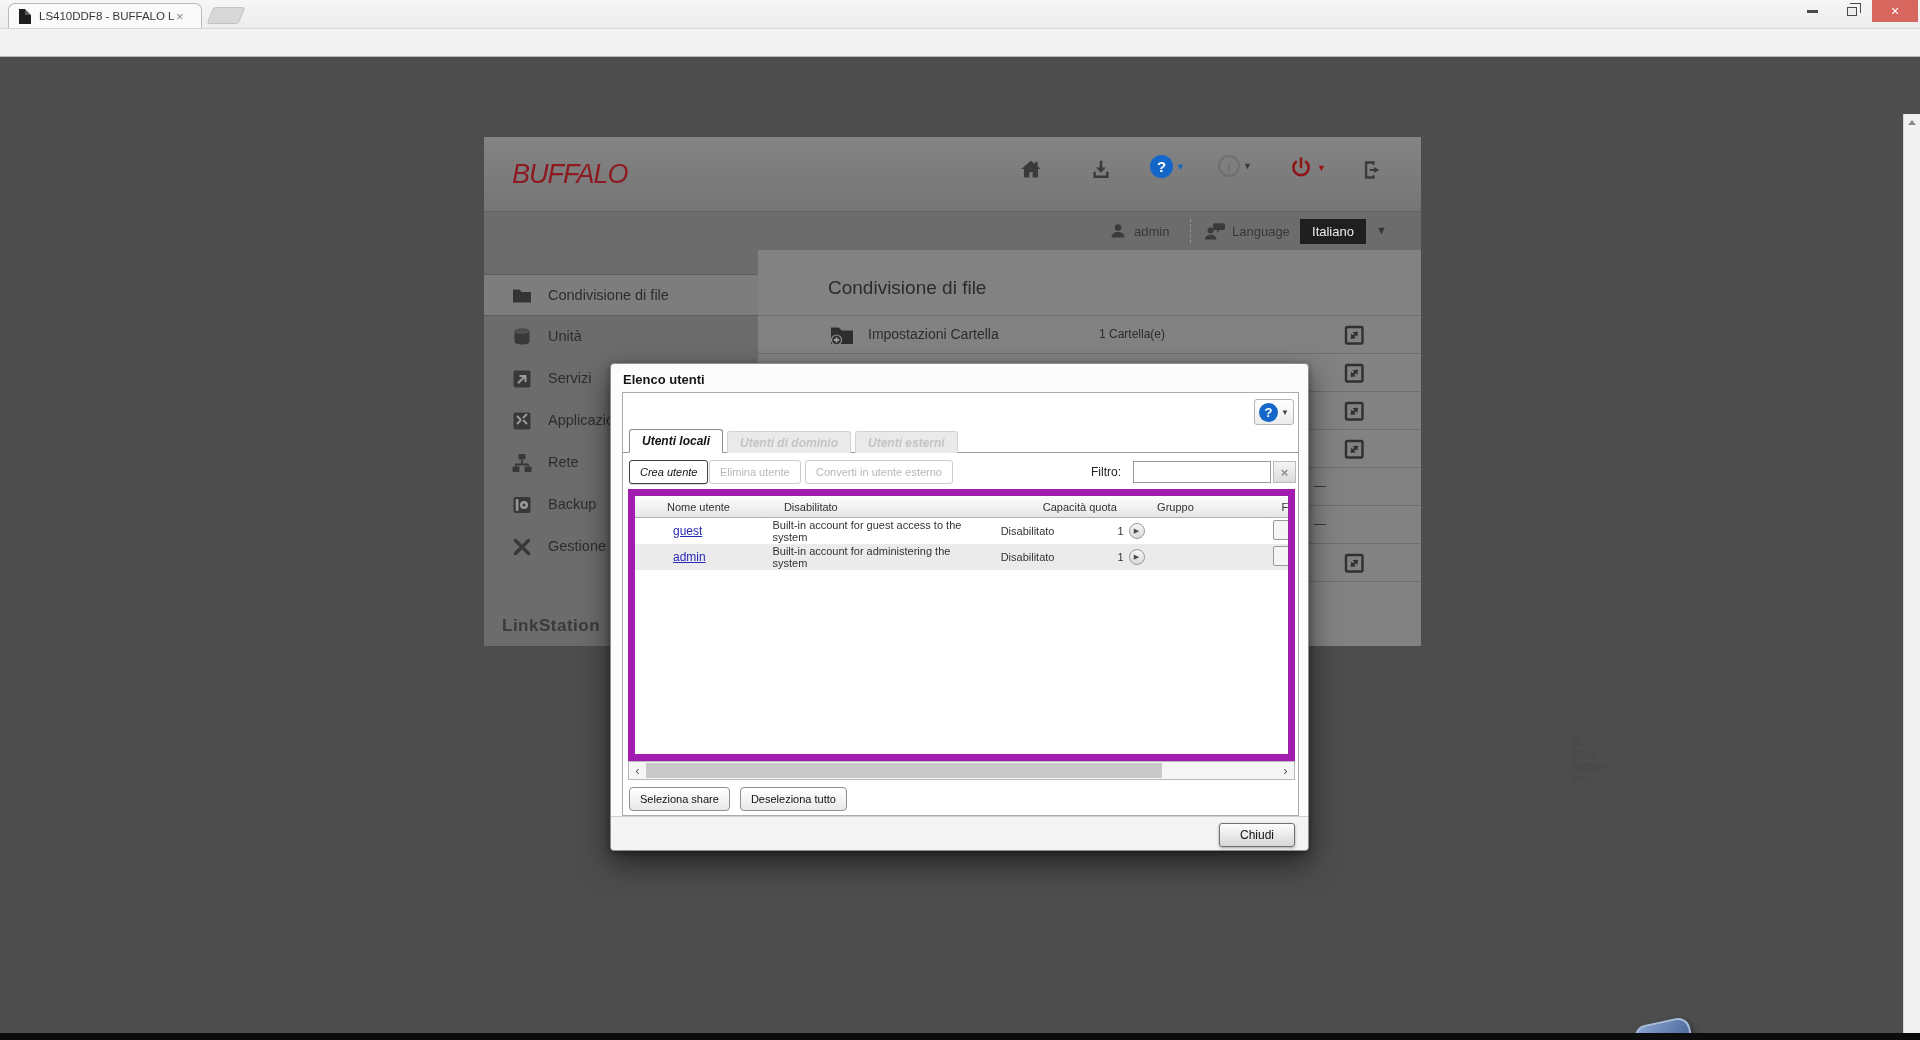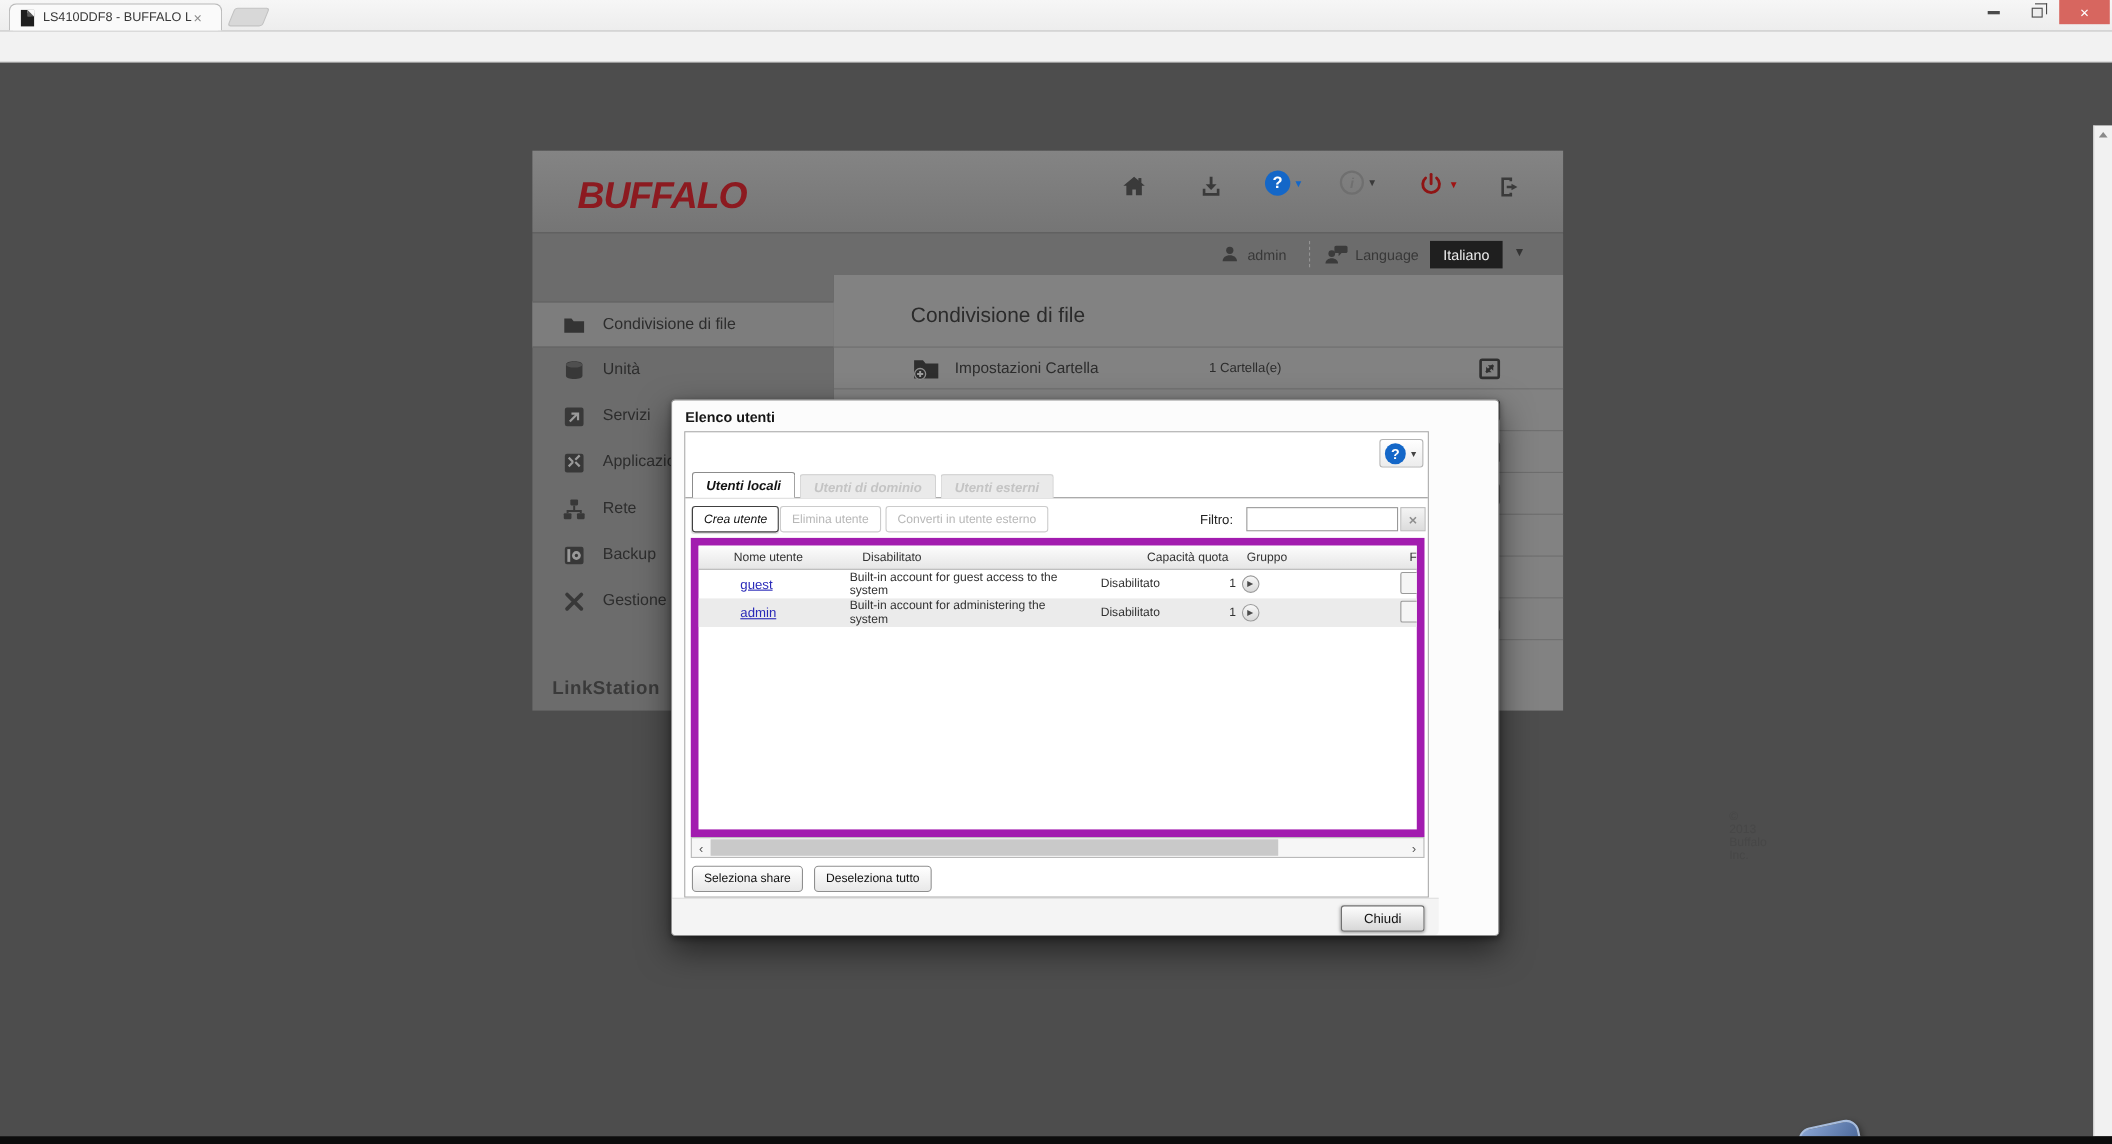--- a/index.html
+++ b/index.html
@@ -43,21 +43,21 @@
   
   #viewport { left:0; top:57px; width:1920px; height:976px; background:#4d4d4d; overflow:hidden; }
   #vscroll { left:1903px; top:57px; width:17px; height:976px; background:#f1f1f1; border-left:1px solid #d6d6d6; }
   .scroll-arrow { left:1908px; width:0; height:0; border-left:4px solid transparent; border-right:4px solid transparent; }
   #vscroll-up { top:63px; border-bottom:5px solid #8a8a8a; }
   #bottomstrip { left:0; top:1033px; width:1920px; height:7px; background:#0c0c0c; }
 
   
   #content { left:484px; top:80px; width:937px; height:509px; }
   #page-header { left:0; top:0; width:937px; height:75px; background:linear-gradient(#848484,#757575); border-bottom:1px solid #636363; }
-  #brand { left:41px; top:22px; font-size:34px; font-style:italic; font-weight:700; letter-spacing:-1px; color:#8c1a20; }
+  #brand { left:28px; top:22px; font-size:27px; font-style:italic; font-weight:400; letter-spacing:-1px; color:#8c1a20; }
   .hicon { top:18px; display:flex; align-items:center; }
   .hicon .dd { font-size:9px; margin-left:3px; }
   #icon-home { left:534px; top:20px; }
   #icon-download { left:604px; top:20px; }
   #icon-help { left:666px; }
   .qcircle { width:23px; height:23px; border-radius:50%; background:#1467c8; color:#fff; font-size:15px; font-weight:bold; display:flex; align-items:center; justify-content:center; }
   #icon-info { left:734px; }
   .icircle { width:22px; height:22px; border-radius:50%; border:2px solid #6f6f6f; color:#6f6f6f; font-size:13px; font-weight:bold; font-style:italic; display:flex; align-items:center; justify-content:center; }
   #icon-power { left:804px; }
   #icon-logout { left:876px; top:20px; }
@@ -85,21 +85,21 @@
   .mrow .ic { position:absolute; left:70px; top:6px; }
   .mrow .lbl { position:absolute; left:110px; top:10px; font-size:14px; color:#2c2c2c; }
   .mrow .val { position:absolute; left:340px; top:11px; width:68px; font-size:12px; color:#2c2c2c; text-align:center; }
   .mrow .dash { position:absolute; left:556px; top:11px; font-size:12px; color:#2e2e2e; }
   .mrow .ext { position:absolute; left:584px; top:7px; }
 
   #foot-brand { left:18px; top:479px; font-size:17px; font-weight:bold; color:#3a3a3a; letter-spacing:0.5px; }
   #foot-copy { left:814px; top:486px; font-size:11px; color:#474747; }
 
   
-  #modal { left:610px; top:306px; width:753px; height:488px; background:#fcfcfc; border:1px solid #8f8f8f; border-radius:4px; box-shadow:0 12px 30px rgba(0,0,0,.55), 0 2px 6px rgba(0,0,0,.35); }
+  #modal { left:610px; top:306px; width:699px; height:488px; background:#fcfcfc; border:1px solid #8f8f8f; border-radius:4px; box-shadow:0 12px 30px rgba(0,0,0,.55), 0 2px 6px rgba(0,0,0,.35); }
   #modal-title { left:12px; top:8px; font-size:13px; font-weight:bold; color:#161616; }
   #modal-inner { left:11px; top:28px; width:677px; height:424px; border:1px solid #ababab; background:#fff; }
   #help-btn { left:631px; top:6px; width:40px; height:26px; border:1px solid #b5b5b5; border-radius:3px; background:linear-gradient(#fff,#ececec); display:flex; align-items:center; justify-content:center; gap:3px; }
   #help-btn .qcircle { width:19px; height:19px; font-size:13px; }
   #help-btn .dd { font-size:8px; color:#444; }
 
   #tabs { left:6px; top:36px; height:24px; display:flex; align-items:flex-end; gap:4px;font-style:italic; }
   .tab { height:24px; padding:0 12px; display:flex; align-items:center; font-size:12px; font-weight:bold; border-radius:3px 3px 0 0; position:relative; z-index:2; }
   .tab.active { background:#fff; border:1px solid #8c8c8c; border-bottom:1px solid #fff; color:#141414; }
   .tab.disabled { height:22px; background:#eaeaea; border:1px solid #d2d2d2; border-bottom:none; color:#c4c4c4; }
@@ -114,21 +114,21 @@
   #btn-convert { left:176px; }
   #filter-label { position:absolute; left:462px; top:6px; font-size:12px; color:#222; }
   #filter-input { position:absolute; left:504px; top:2px; width:138px; height:22px; border:1px solid #999; font-size:12px; padding:0 4px; outline:none; }
   #filter-clear { position:absolute; left:644px; top:2px; width:23px; height:22px; background:linear-gradient(#f4f4f4,#dcdcdc); border:1px solid #bbb; color:#8d8d8d; font-weight:bold; font-size:13px; display:flex; align-items:center; justify-content:center; }
 
   #mtable { left:5px; top:96px; width:667px; height:272px; border:7px solid #a21caf; background:#fff; overflow:hidden; }
   #thead { display:flex; height:22px; background:linear-gradient(#fdfdfd,#e6e6e6); border-bottom:1px solid #b0b0b0; align-items:center; font-size:11px; color:#333; }
   .c1 { width:130px; text-align:center; }
   .c2 { width:270px; padding-left:22px; }
   .c3 { width:110px; text-align:center; }
-  .c4 { width:86px; text-align:left; }
+  .c4 { width:86px; text-align:center; }
   .c5 { flex:1 1 auto; padding-left:64px; overflow:hidden; white-space:nowrap; }
   .trow { display:flex; height:26px; align-items:center; font-size:11px; color:#333; }
   .trow.alt { background:#ebebeb; }
   .trow .user { font-size:12px; color:#2929b8; text-decoration:underline; }
   .gcell { display:flex; align-items:center; justify-content:flex-end; gap:5px; padding-right:2px; }
   .playbtn { width:16px; height:16px; border-radius:50%; border:1px solid #9a9a9a; background:linear-gradient(#f8f8f8,#d9d9d9); display:flex; align-items:center; justify-content:center; font-size:7px; color:#4a4a4a; }
   .sliver { margin-left:62px; width:30px; height:20px; border:1px solid #999; border-radius:2px; background:#f5f5f5; }
 
   #hscroll { left:5px; top:368px; width:667px; height:19px; border:1px solid #b9b9b9; background:#f6f6f6; }
   .harrow { position:absolute; top:0; width:17px; height:17px; display:flex; align-items:center; justify-content:center; font-size:12px; color:#555; }

